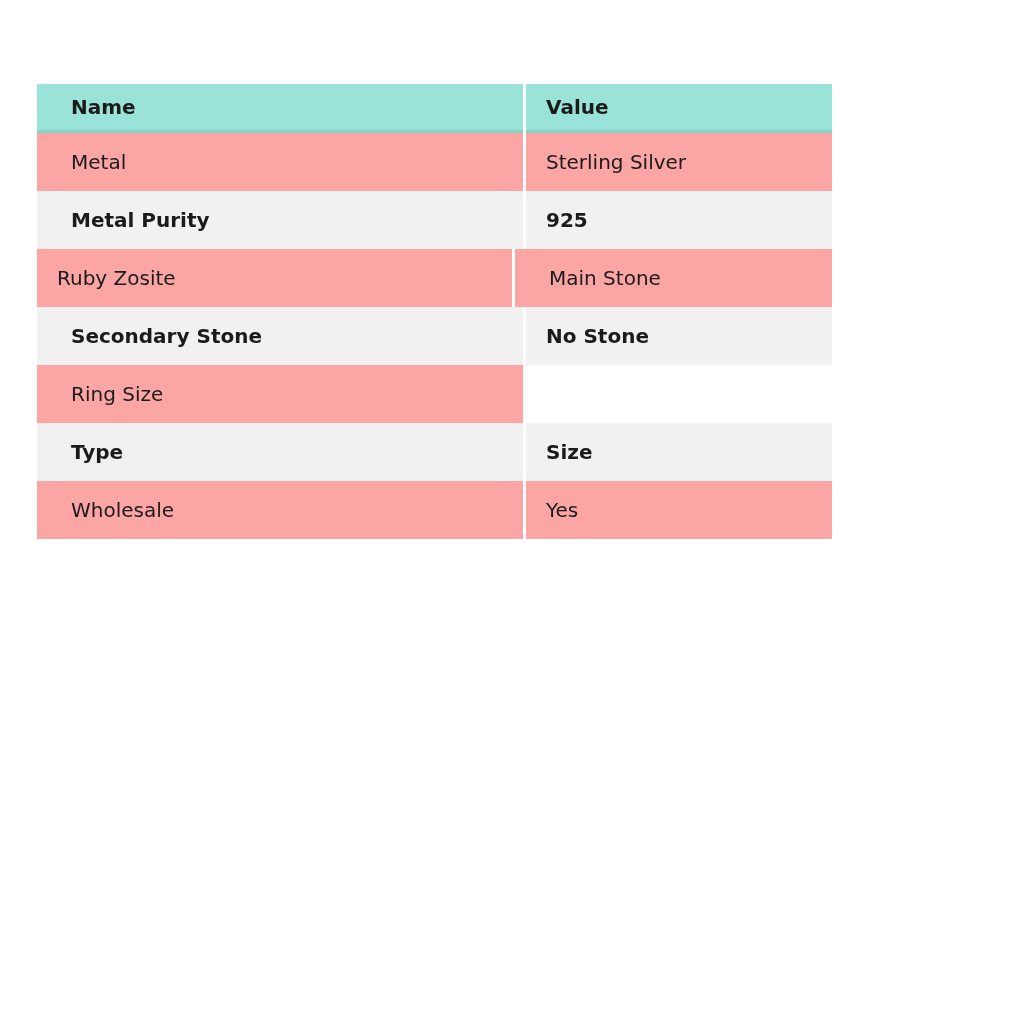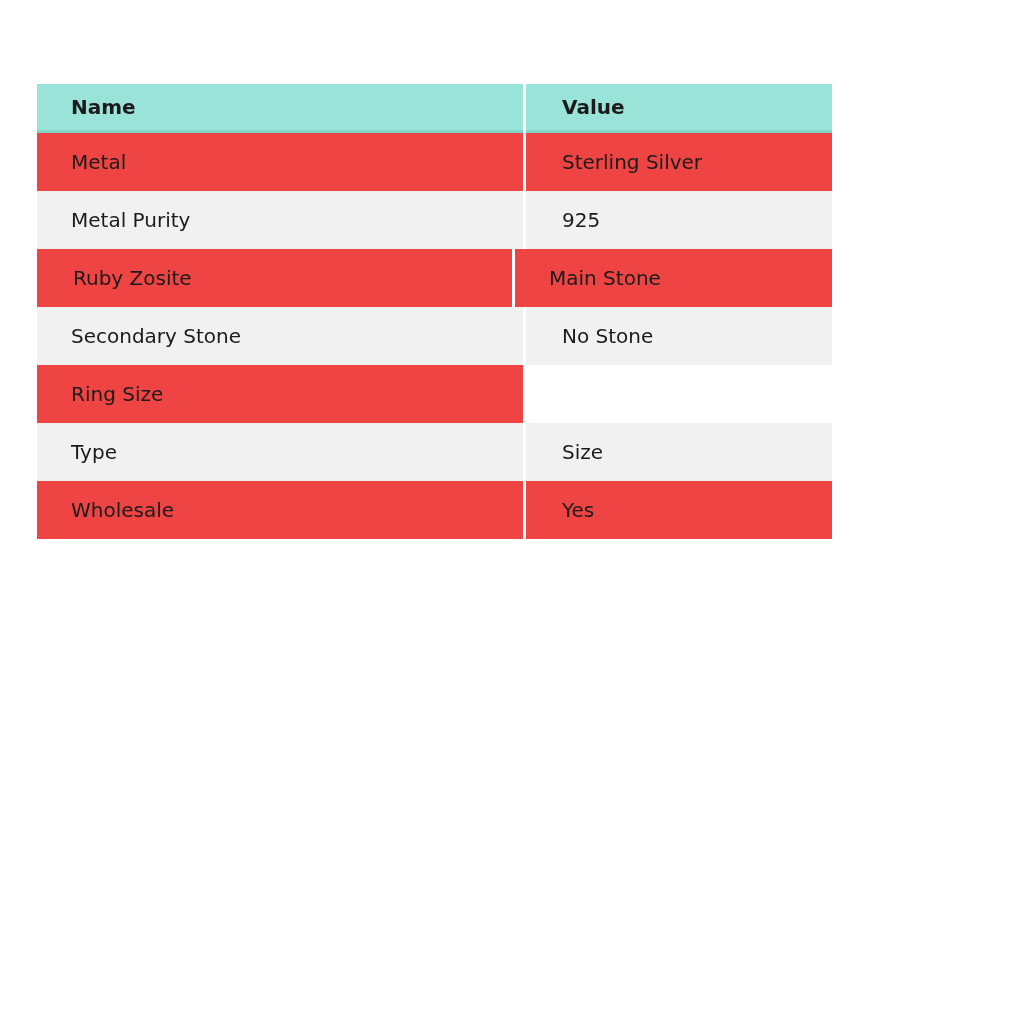--- a/index.html
+++ b/index.html
@@ -37,40 +37,41 @@
   }
   .header-row .cell {
     background: var(--header-bg, #9ae3d8);
     border-bottom: 3px solid var(--header-border, #80d6c9);
   }
   .body-row {
     height: 58px;
     font-weight: 400;
   }
   .body-row .cell {
-    background: #ef4444;
+    background: #fca5a5;
   }
   .body-row.alt .cell {
     background: var(--row-alt-bg, #f1f1f1);
+    font-weight: bold;
   }
   .cell {
     display: flex;
     align-items: center;
     box-sizing: border-box;
     overflow: hidden;
     white-space: nowrap;
   }
   .name-cell {
     width: 486px;
     flex: 0 0 486px;
     padding-left: 34px;
   }
   .value-cell {
     flex: 1 1 auto;
-    padding-left: 36px;
+    padding-left: 20px;
   }
 </style>
 </head>
 <body>
 
 <div class="page">
   <div class="spec-table">
 
     <div class="row header-row">
       <div class="cell name-cell">Name</div>

